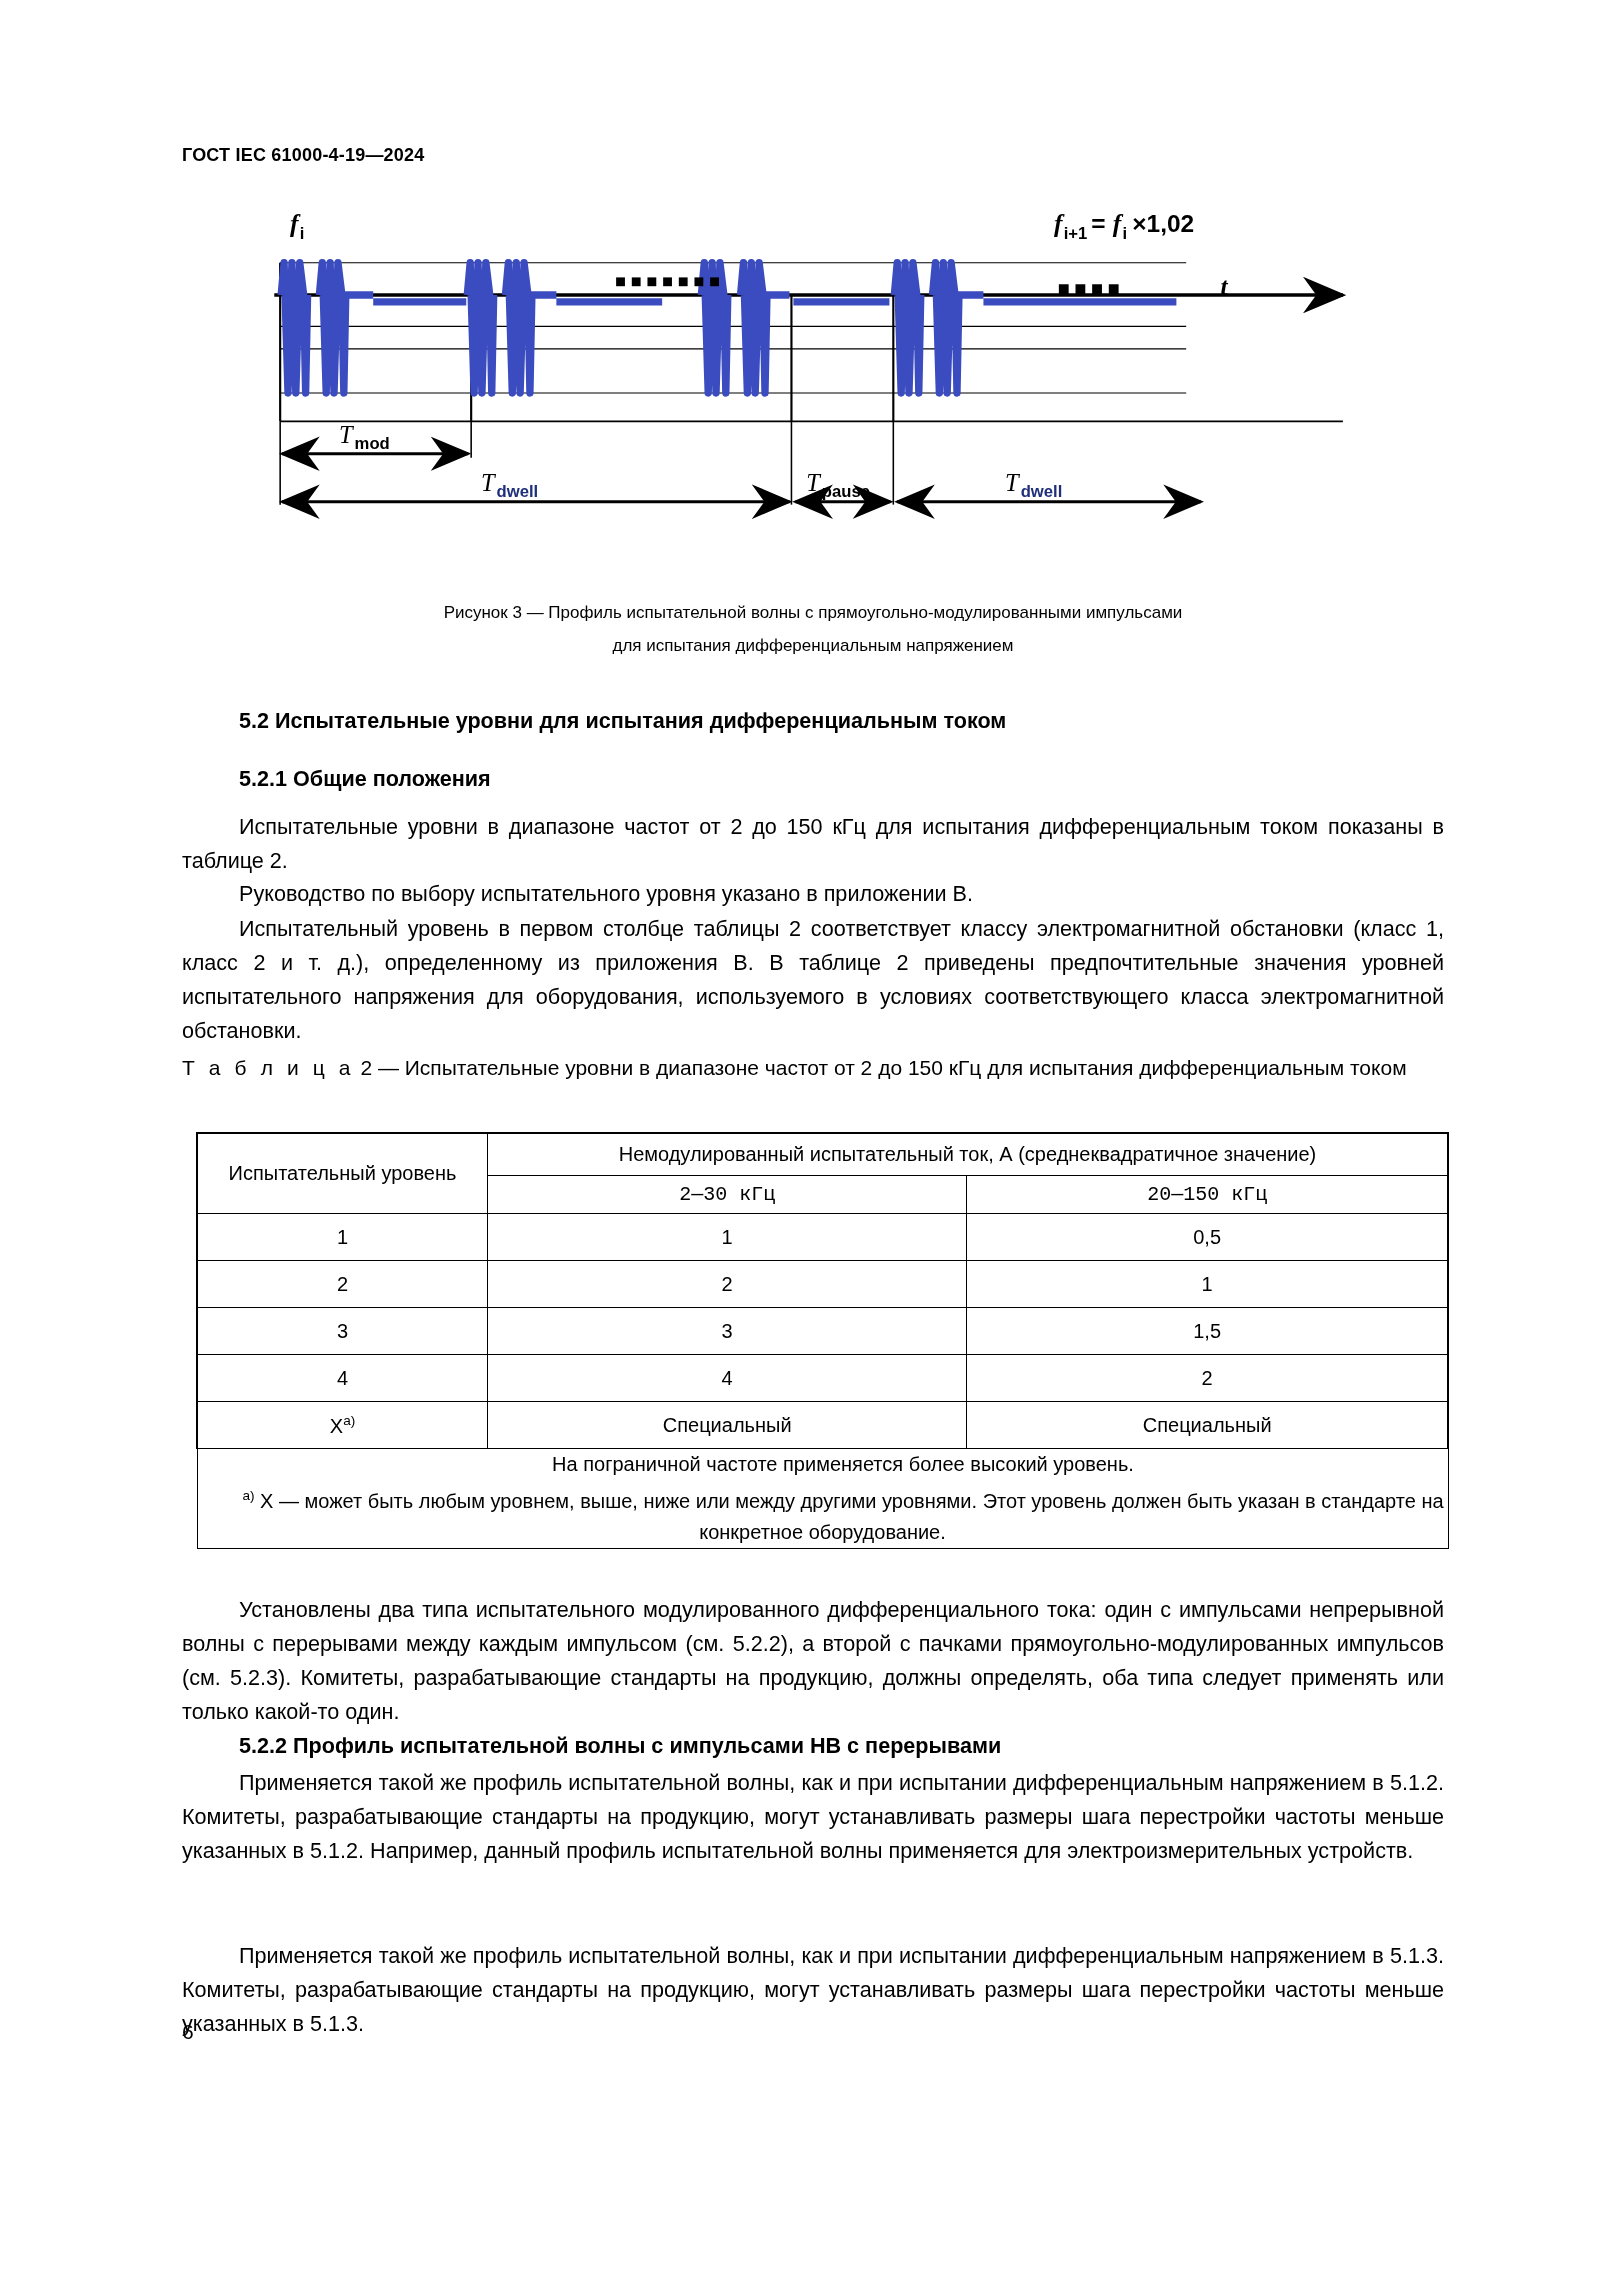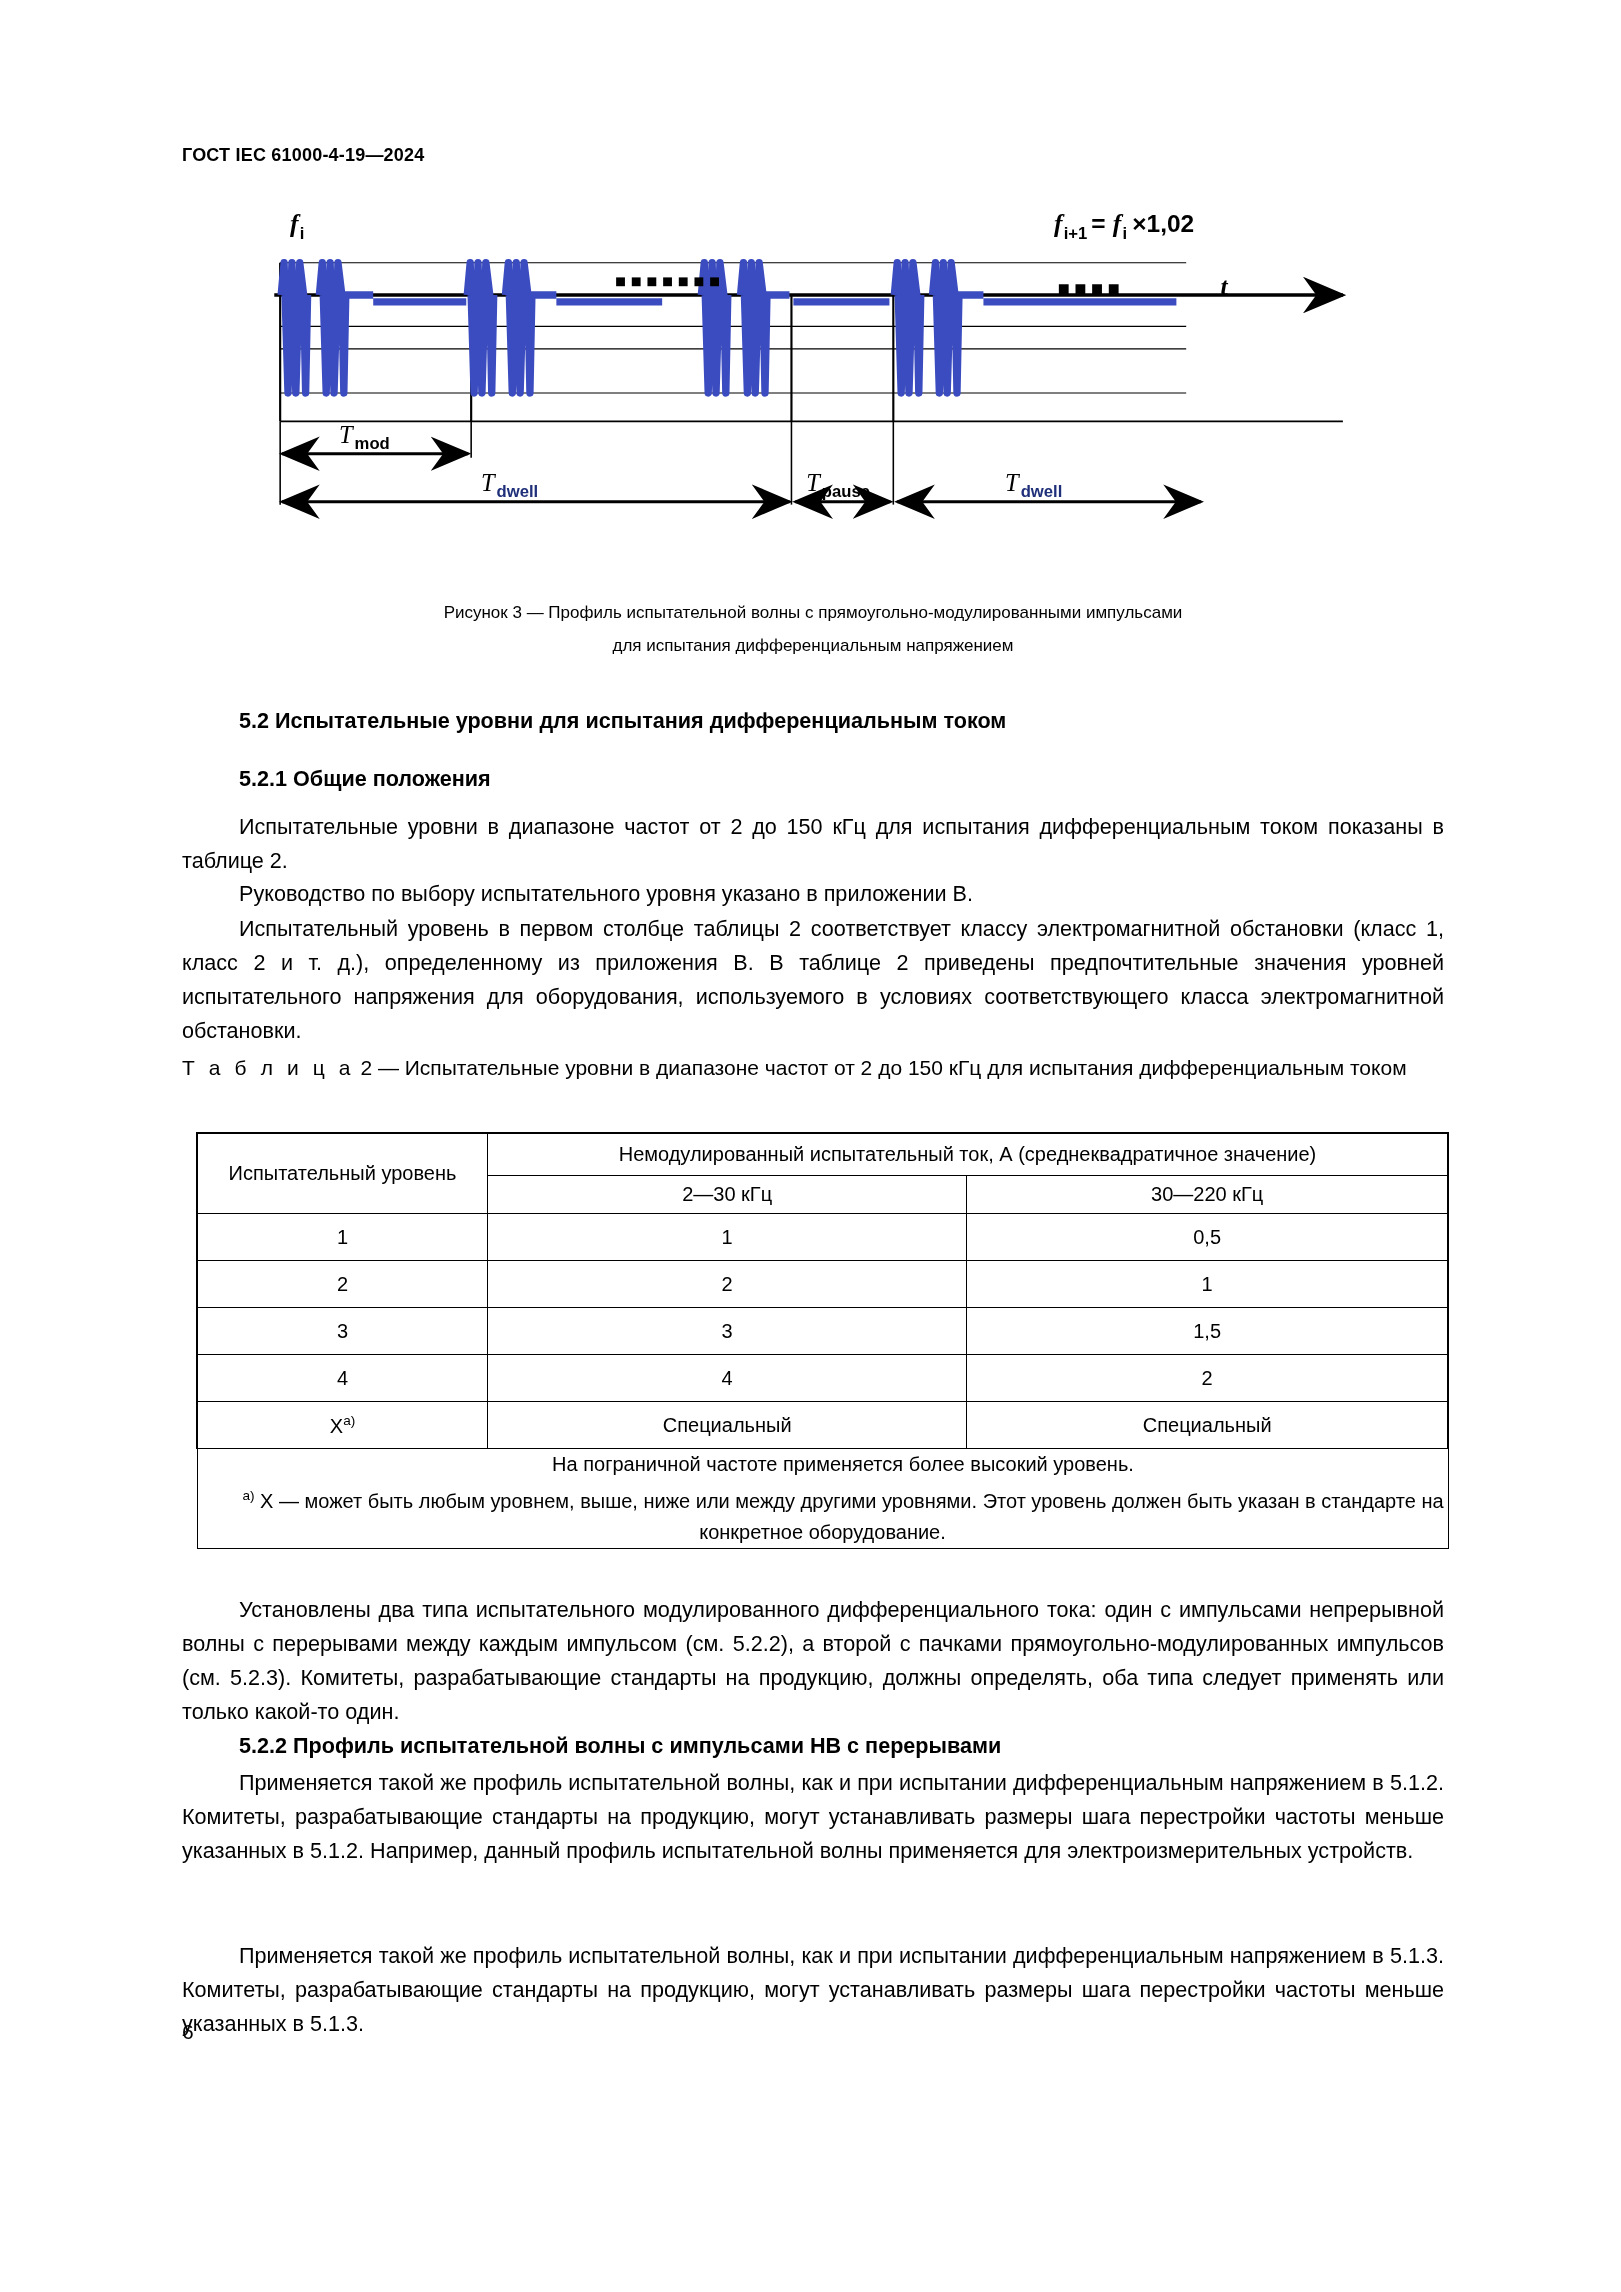--- a/index.html
+++ b/index.html
@@ -99,21 +99,21 @@
     text-align: center;
     vertical-align: middle;
     font-weight: normal;
     padding: 0;
   }
   .tbl .outer-l { border-left: 2.2px solid #000; }
   .tbl .outer-r { border-right: 2.2px solid #000; }
   .tbl tr.top-row td, .tbl tr.top-row th { border-top: 2.2px solid #000; }
   .th-level { width: 289px; height: 78px; }
   .th-group { height: 41px; }
-  .th-sub { height: 37px; }
+  .th-sub { height: 37px; font-family: Liberation Mono, monospace; }
   .tbl td.datacell { height: 46px; }
   .foot-cell {
     border-top: 2.2px solid #000;
     border-bottom: 2.2px solid #000;
     border-left: 2.2px solid #000;
     border-right: 2.2px solid #000;
     text-align: left;
     padding: 9.8px 13.7px 13.7px 13.7px;
     font-size: 20px;
     line-height: 31px;
@@ -285,21 +285,21 @@
   </div>
 
   <table class="tbl">
     <tbody>
       <tr class="top-row">
         <td class="th-level outer-l" rowspan="2">Испытательный уровень</td>
         <td class="th-group outer-r" colspan="2">Немодулированный испытательный ток, А (среднеквадратичное значение)</td>
       </tr>
       <tr>
         <td class="th-sub">2—30 кГц</td>
-        <td class="th-sub outer-r">30—220 кГц</td>
+        <td class="th-sub outer-r">20—150 кГц</td>
       </tr>
 
       <tr>
         <td class="datacell outer-l">1</td>
         <td class="datacell">1</td>
         <td class="datacell outer-r">0,5</td>
       </tr>
       <tr>
         <td class="datacell outer-l">2</td>
         <td class="datacell">2</td>

